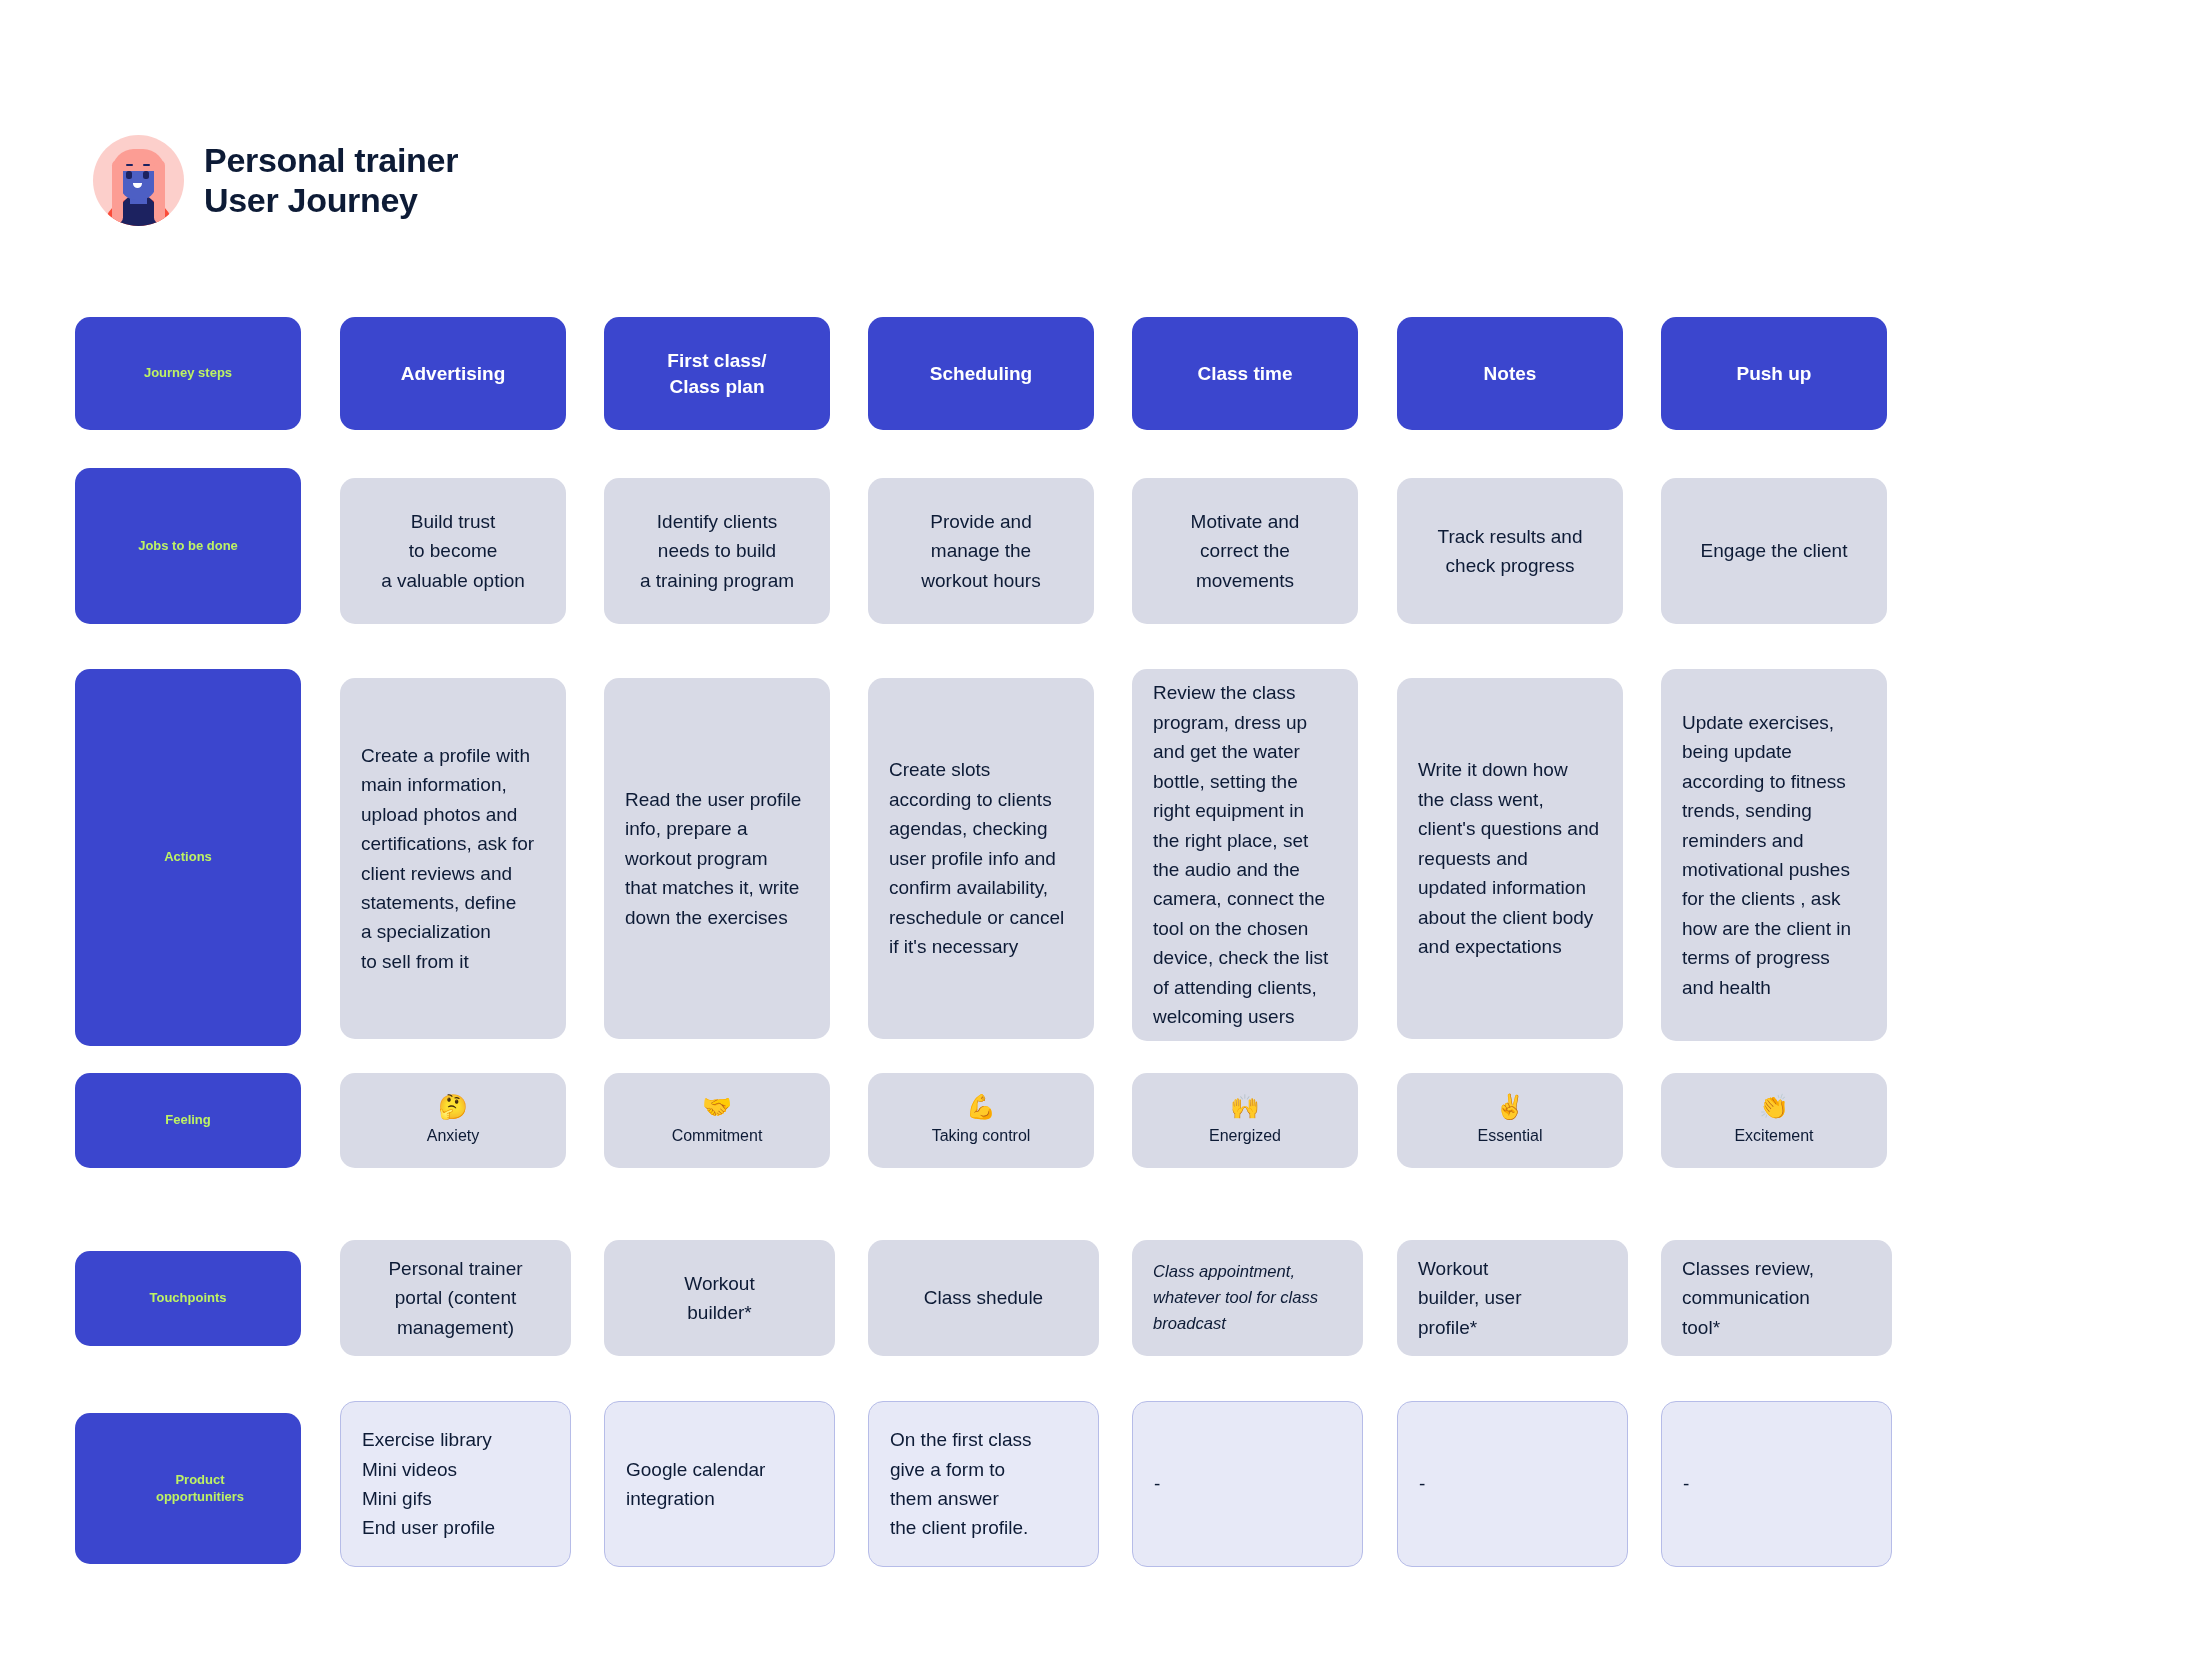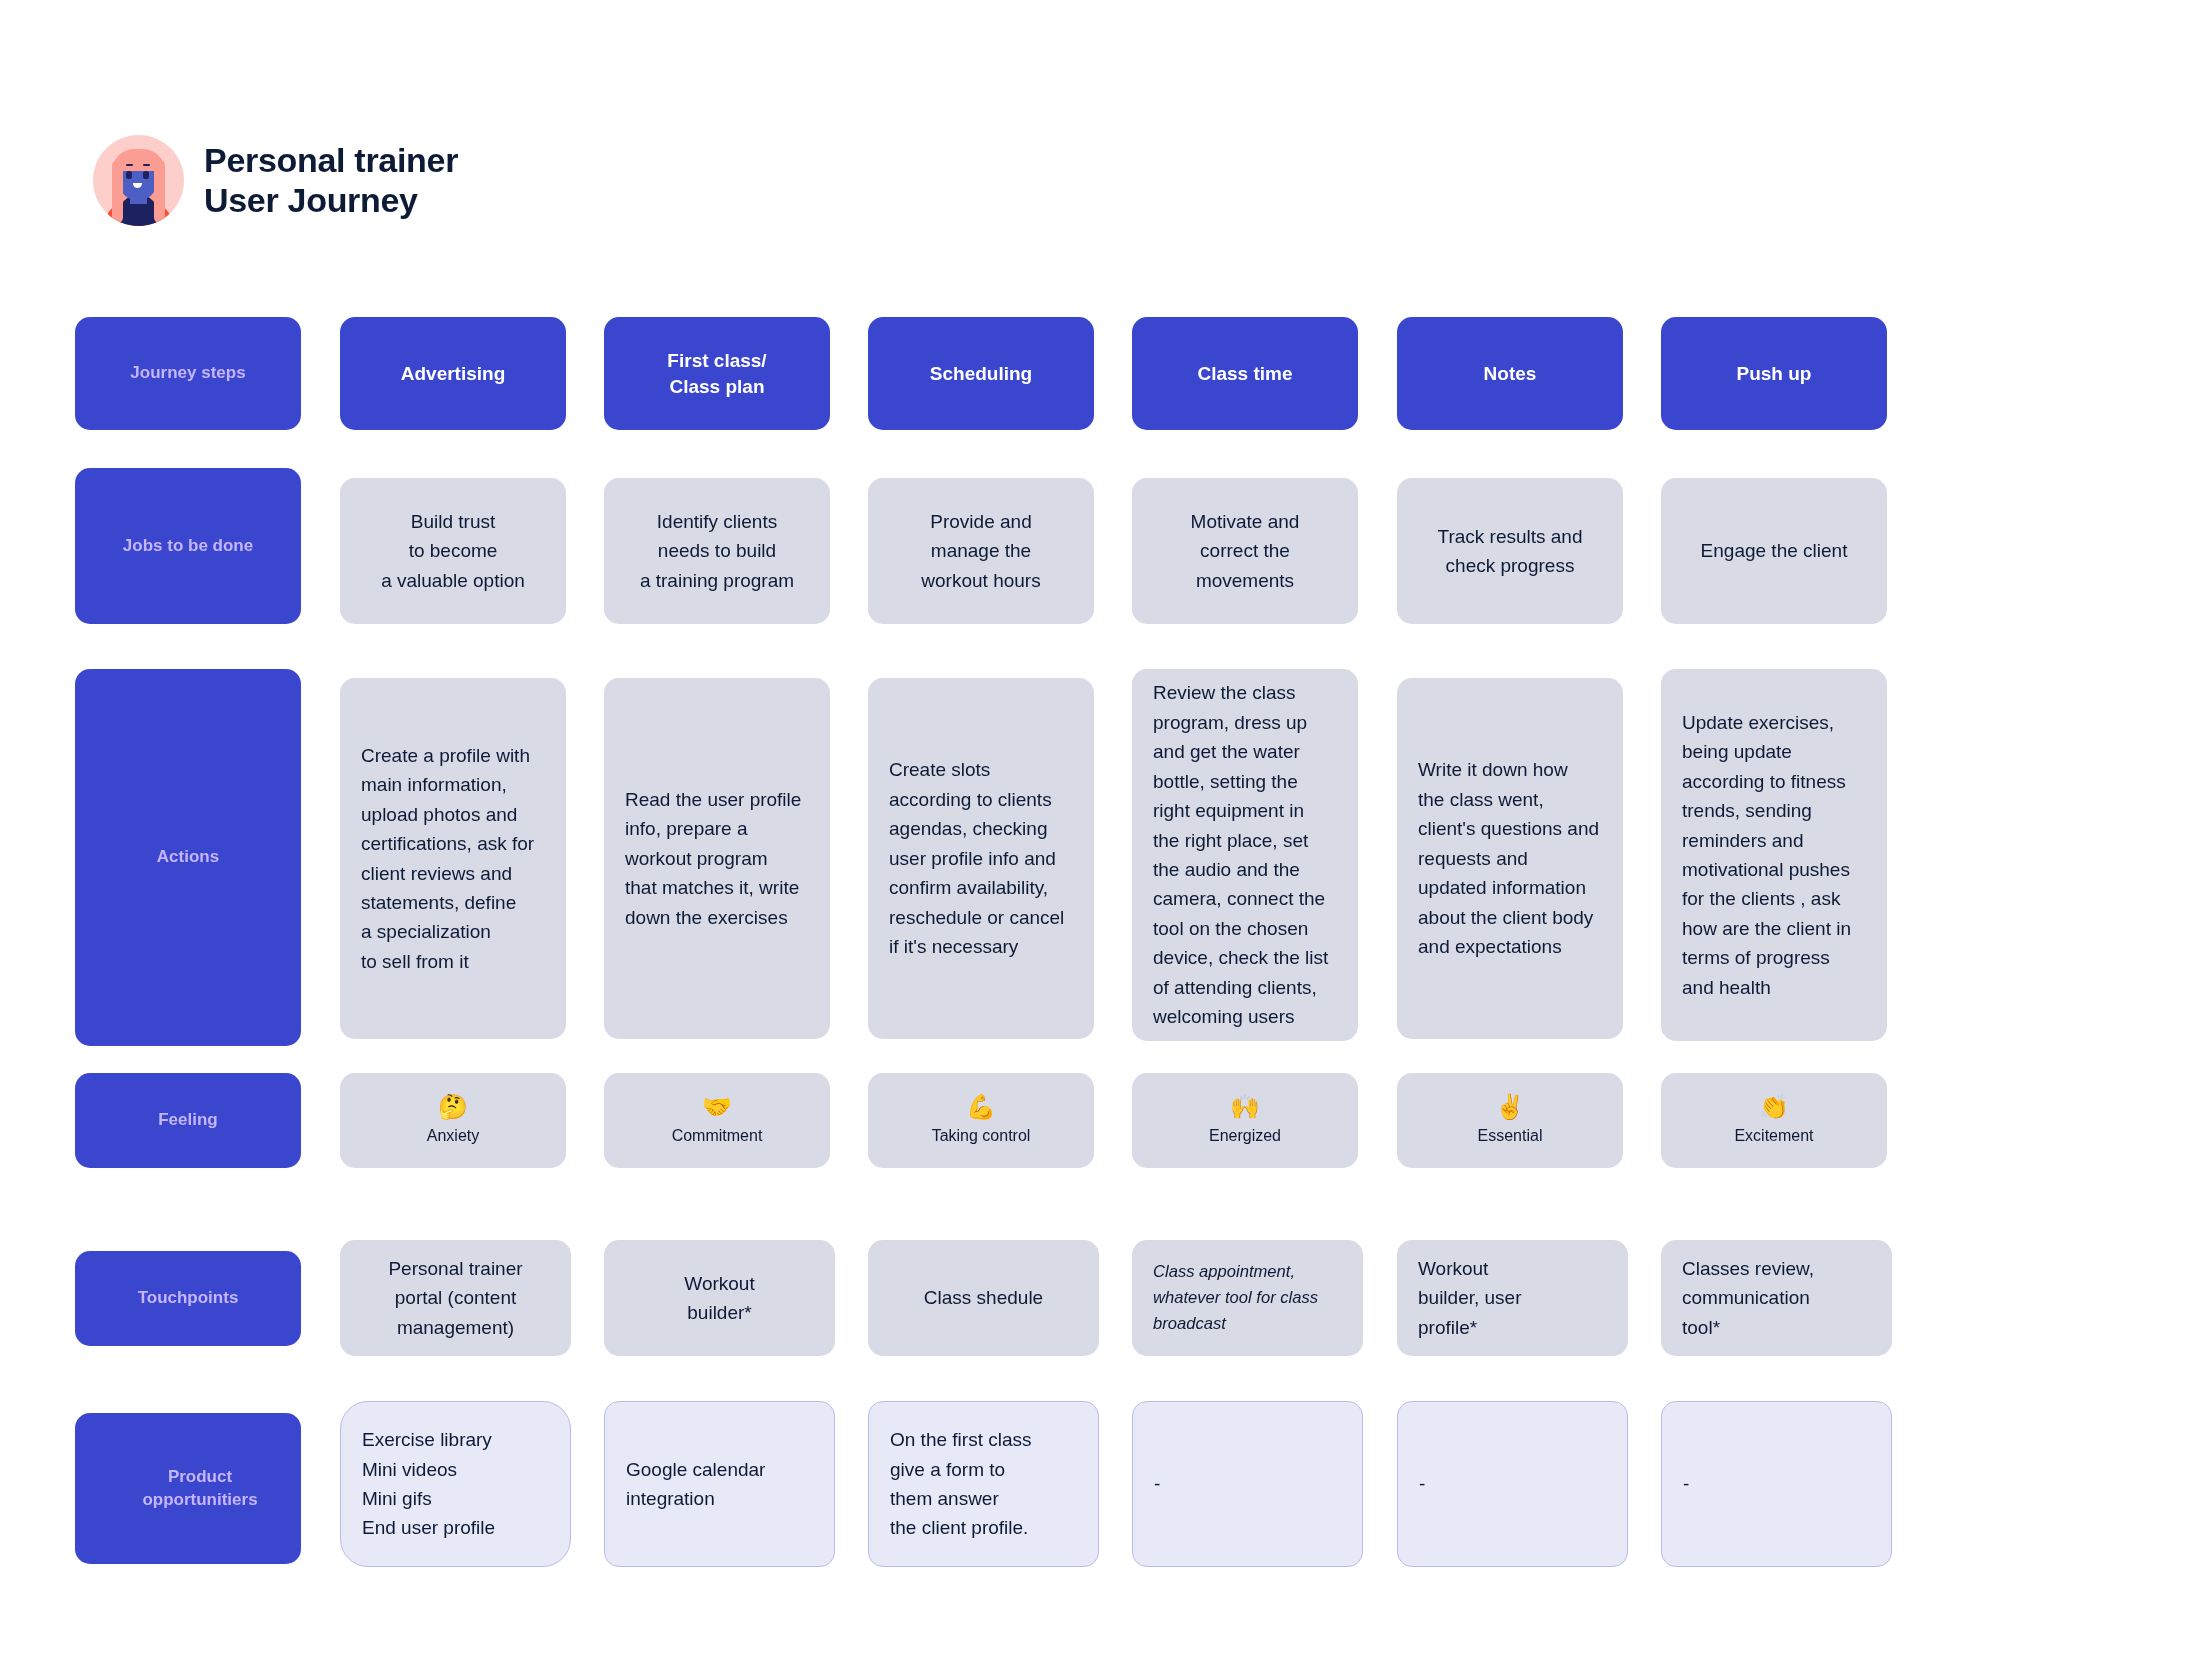--- a/index.html
+++ b/index.html
@@ -142,23 +142,23 @@
     display: flex;
     align-items: center;
   }
 
   .card.label {
     background: #3B46CE;
     justify-content: center;
     text-align: center;
   }
   .card.label .txt {
-    color: #c4b5fd;
+    color: #bef264;
     font-weight: 700;
-    font-size: 17px;
+    font-size: 13px;
     line-height: 1.3;
     white-space: pre-line;
   }
 
   .card.step {
     background: #3B46CE;
     justify-content: center;
     text-align: center;
   }
   .card.step .txt {
@@ -427,21 +427,21 @@
     <div class="card cell left" style="left:1661px; top:1240px; width:231px; height:116px;">
       <span class="txt">Classes review,
 communication
 tool*</span>
     </div>
 
     <div class="card label" style="left:75px; top:1413px; width:226px; height:151px;">
       <span class="txt" style="text-align:center; padding-left:24px; width:100%;">Product
 opportunitiers</span>
     </div>
-    <div class="card opp" style="left:340px; top:1401px; width:231px; height:166px;border-radius:28px;">
+    <div class="card opp" style="left:340px; top:1401px; width:231px; height:166px;">
       <span class="txt">Exercise library
 Mini videos
 Mini gifs
 End user profile</span>
     </div>
     <div class="card opp" style="left:604px; top:1401px; width:231px; height:166px;">
       <span class="txt">Google calendar
 integration</span>
     </div>
     <div class="card opp" style="left:868px; top:1401px; width:231px; height:166px;">

